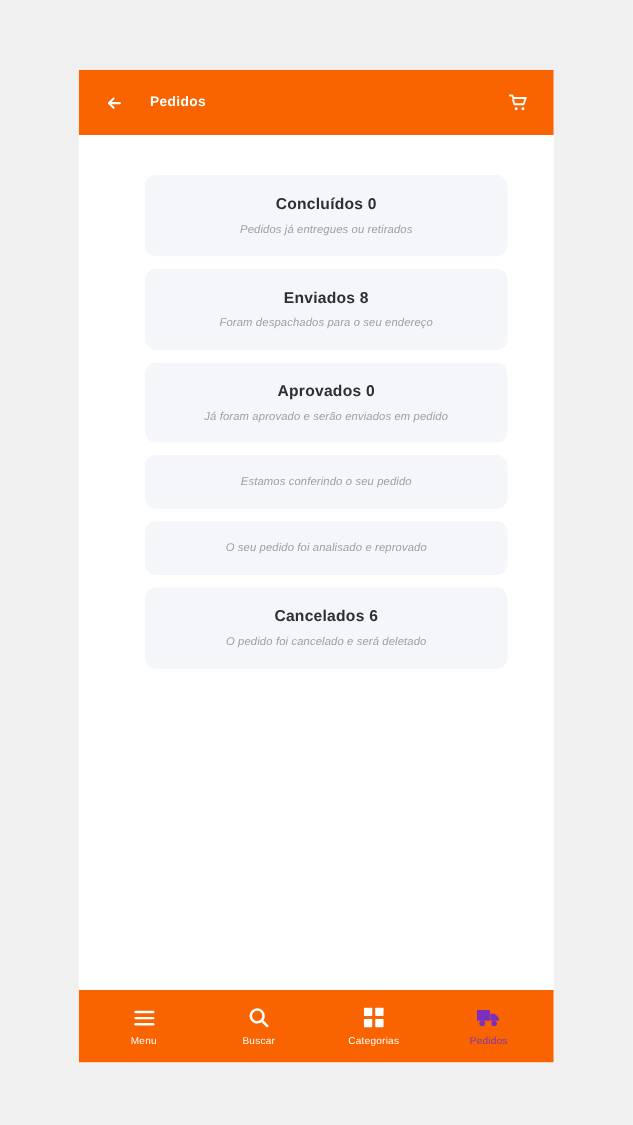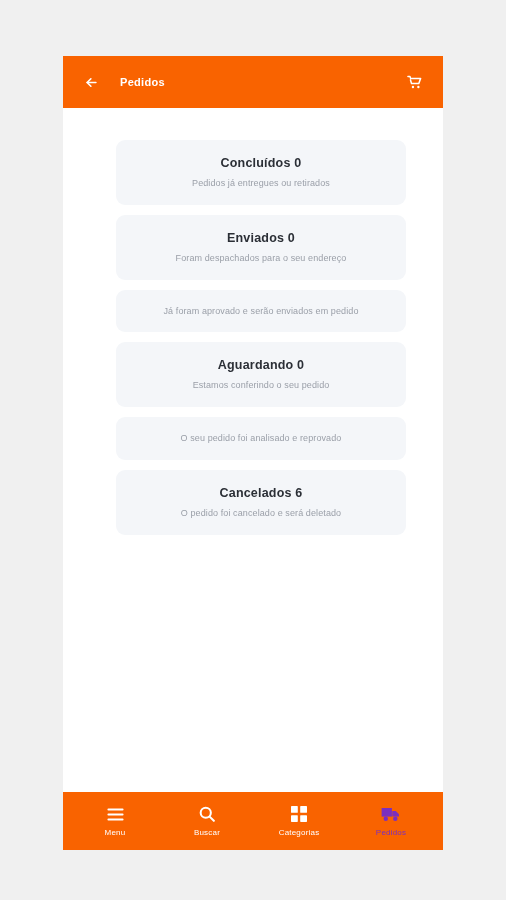--- a/index.html
+++ b/index.html
@@ -83,20 +83,21 @@
     color: #2b2f36;
     letter-spacing: .2px;
     margin-bottom: 7px;
     line-height: 1.2;
   }
   .status-sub {
     font-size: 9px;
     color: #9a9fa8;
     letter-spacing: .1px;
     line-height: 1.2;
+    font-style: italic;
   }
   
   .bottomnav {
     flex: 0 0 58px;
     background: #f96300;
     display: flex;
     align-items: center;
     justify-content: space-around;
     padding: 0 6px;
   }
@@ -152,30 +153,30 @@
     </div>
 
     <div class="content">
 
       <div class="status-card">
         <div class="status-title">Concluídos 0</div>
         <div class="status-sub">Pedidos já entregues ou retirados</div>
       </div>
 
       <div class="status-card">
-        <div class="status-title">Enviados 0</div>
+        <div class="status-title">Enviados 8</div>
         <div class="status-sub">Foram despachados para o seu endereço</div>
       </div>
 
       <div class="status-card">
+        <div class="status-title">Aprovados 0</div>
         <div class="status-sub">Já foram aprovado e serão enviados em pedido</div>
       </div>
 
       <div class="status-card">
-        <div class="status-title">Aguardando 0</div>
         <div class="status-sub">Estamos conferindo o seu pedido</div>
       </div>
 
       <div class="status-card">
         <div class="status-sub">O seu pedido foi analisado e reprovado</div>
       </div>
 
       <div class="status-card">
         <div class="status-title">Cancelados 6</div>
         <div class="status-sub">O pedido foi cancelado e será deletado</div>

